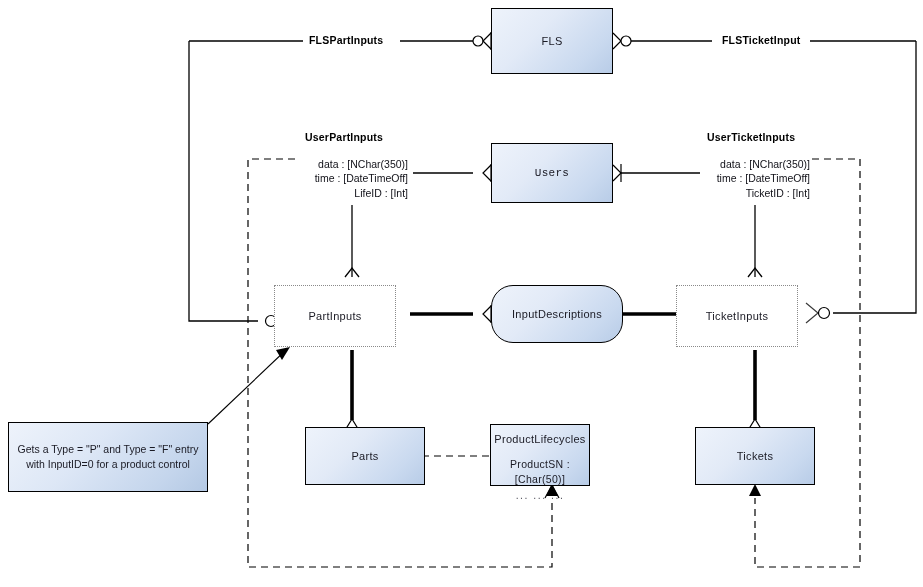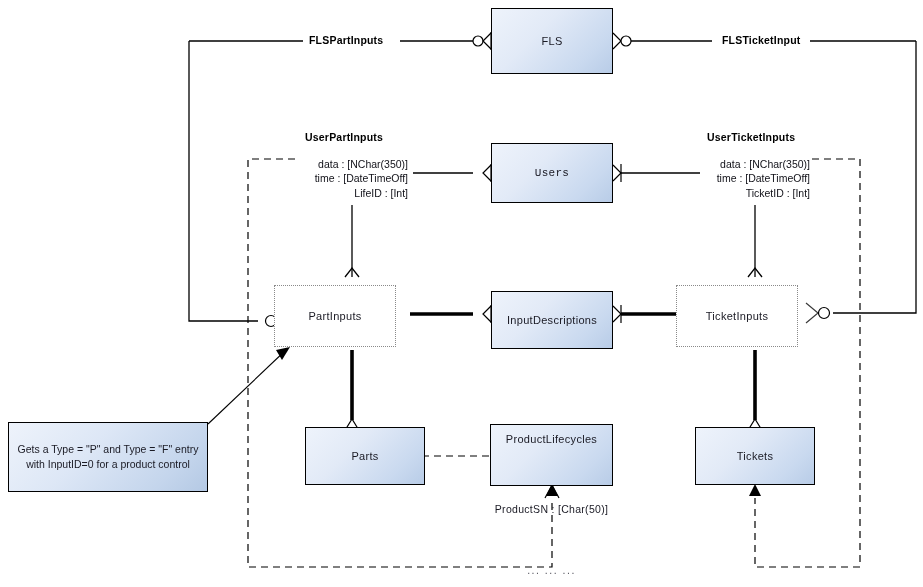--- a/index.html
+++ b/index.html
@@ -184,41 +184,41 @@
   </svg>
 
   <div class="entity" style="left:491px; top:8px; width:122px; height:66px;">
     <span>FLS</span>
   </div>
 
   <div class="entity" style="left:491px; top:143px; width:122px; height:60px;font-family:Liberation Mono, monospace;">
     <span>Users</span>
   </div>
 
-  <div class="entity" style="left:491px; top:291px; width:122px; height:58px;">
+  <div class="entity" style="left:491px; top:285px; width:132px; height:58px;border-radius:22px;">
     <span>InputDescriptions</span>
   </div>
 
   <div class="entity weak" style="left:274px; top:285px; width:122px; height:62px;">
     <span>PartInputs</span>
   </div>
 
   <div class="entity weak" style="left:676px; top:285px; width:122px; height:62px;">
     <span>TicketInputs</span>
   </div>
 
   <div class="entity" style="left:289px; top:427px; width:120px; height:58px;margin-left:16px;">
     <span>Parts</span>
   </div>
 
   <div class="entity" style="left:695px; top:427px; width:120px; height:58px;">
     <span>Tickets</span>
   </div>
 
-  <div class="entity stack" style="left:490px; top:424px; width:123px; height:62px;gap:45px;">
+  <div class="entity stack" style="left:490px; top:424px; width:100px; height:62px;">
     <span>ProductLifecycles</span>
     <span class="sub">ProductSN : [Char(50)]</span>
     <span class="dots">... ... ...</span>
   </div>
 
   <div class="relname" style="left:309px; top:34px;">FLSPartInputs</div>
 
   <div class="relname" style="left:722px; top:34px;">FLSTicketInput</div>
 
   <div class="relname" style="left:305px; top:131px;">UserPartInputs</div>

